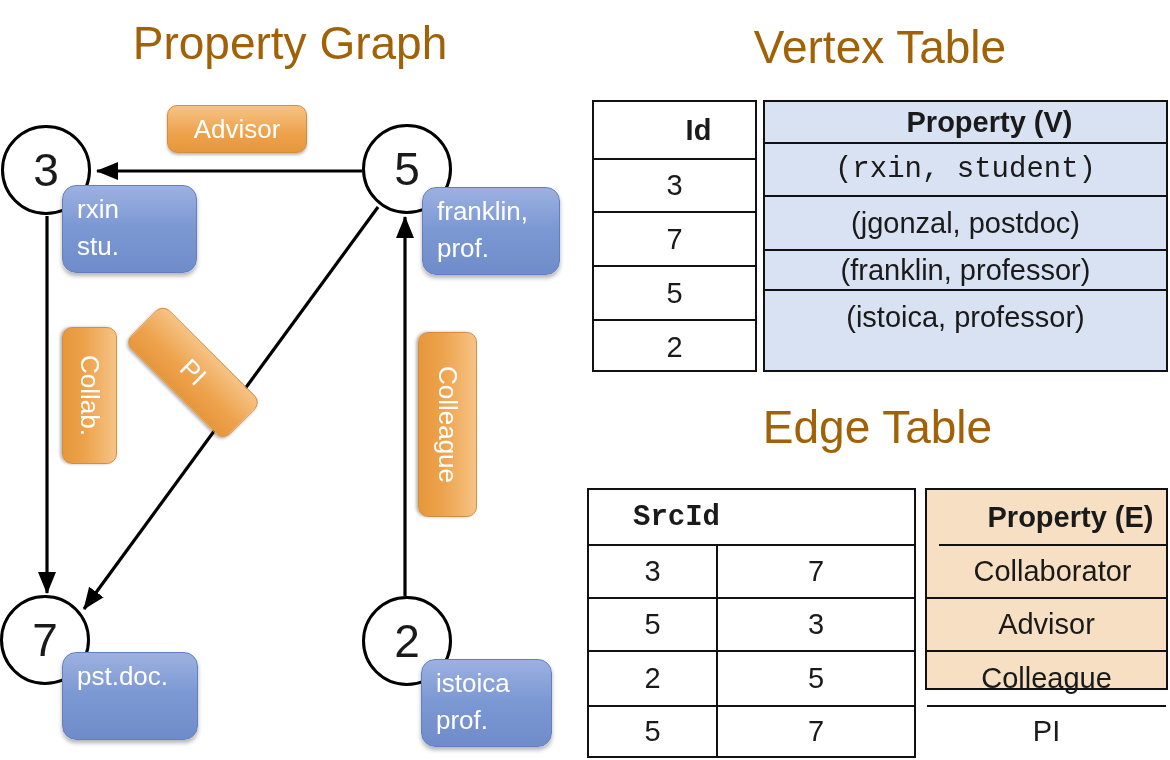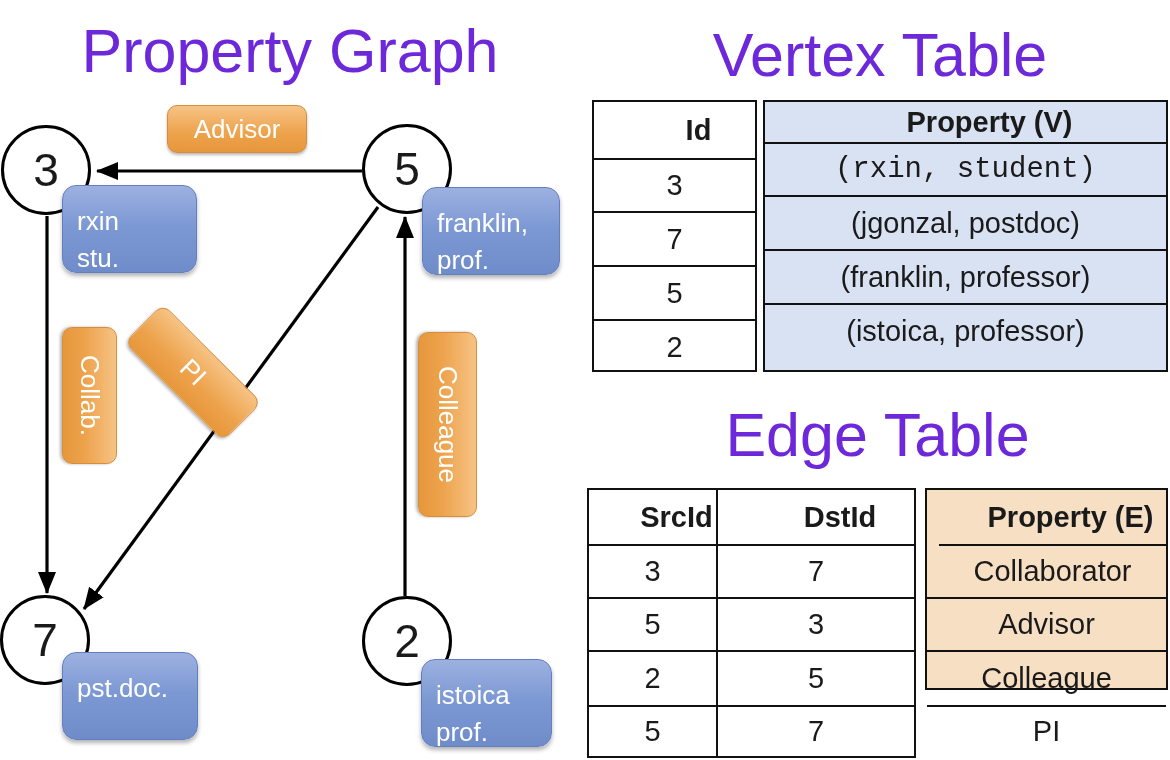--- a/index.html
+++ b/index.html
@@ -1,31 +1,31 @@
 <!DOCTYPE html>
 <html><head>
 <meta charset="utf-8">
 <style>
   html,body{margin:0;padding:0;background:#fff;}
   .canvas{position:relative;width:1170px;height:760px;background:#fff;overflow:hidden;
           font-family:"Liberation Sans",sans-serif;color:#1a1a1a;}
-  .title{position:absolute;text-align:center;font-size:61px;font-weight:300;
-         letter-spacing:0px;color:#6d28d9;white-space:nowrap;}
+  .title{position:absolute;text-align:center;font-size:46px;font-weight:300;
+         letter-spacing:0px;color:#a16207;white-space:nowrap;}
   
   .node{position:absolute;width:90px;height:90px;border:3.5px solid #000;border-radius:50%;
         background:#fff;display:flex;align-items:center;justify-content:center;
         font-size:46px;font-weight:300;z-index:2;box-sizing:border-box;}
   
   .pill{position:absolute;display:flex;align-items:center;justify-content:center;
         border-radius:10px;color:#fff;font-size:26px;z-index:3;box-sizing:border-box;
         background:linear-gradient(180deg,#f6c385 0%,#eda24b 60%,#e6973c 100%);
         border:1px solid #d78e3c;box-shadow:0 2px 3px rgba(0,0,0,0.28);}
   
   .vbox{position:absolute;border-radius:14px;color:#fff;font-size:26px;line-height:1.42;
-        padding:17px 0 0 14px;z-index:3;box-sizing:border-box;
+        padding:5px 0 0 14px;z-index:3;box-sizing:border-box;
         background:linear-gradient(180deg,#9db1e0 0%,#7d99d4 45%,#6f8cca 100%);
         border:1px solid #647fc0;box-shadow:0 3px 4px rgba(0,0,0,0.3);}
   .edges{position:absolute;left:0;top:0;z-index:1;pointer-events:none;}
   
   .tcol{position:absolute;border:2px solid #111;box-sizing:border-box;}
   .tcell{display:flex;align-items:center;justify-content:center;font-size:29px;
          border-top:2px solid #111;box-sizing:border-box;}
   .tcell:first-child{border-top:none;}
   .thead{font-weight:bold;padding-left:48px;}
   .erow{display:flex;}
@@ -94,30 +94,29 @@
     <div class="tcell" style="height:53px;">3</div>
     <div class="tcell" style="height:54px;">7</div>
     <div class="tcell" style="height:54px;">5</div>
     <div class="tcell" style="height:54px;">2</div>
   </div>
 
   <div class="tcol" style="left:763px;top:100px;width:405px;height:272px;background:#d9e2f3;">
     <div class="tcell thead" style="height:40px;">Property (V)</div>
     <div class="tcell" style="height:53px;font-family:Liberation Mono, monospace;">(rxin, student)</div>
     <div class="tcell" style="height:54px;">(jgonzal, postdoc)</div>
-    <div class="tcell" style="height:54px;">(franklin, professor)</div>
+    <div class="tcell" style="height:40px;">(franklin, professor)</div>
     <div class="tcell" style="height:54px;">(istoica, professor)</div>
   </div>
 
   <div class="title" style="left:587px;top:400px;width:581px;">Edge Table</div>
 
   <div class="tcol" style="left:587px;top:488px;width:329px;height:270px;background:#fff;">
-    <div class="erow" style="height:54px;">
+    <div class="erow" style="height:54px;font-family:Liberation Mono, monospace;">
       <div class="ecell thead" style="width:127px;">SrcId</div>
-      <div class="ecell thead right" style="width:198px;">DstId</div>
     </div>
     <div class="erow" style="height:53px;">
       <div class="ecell" style="width:127px;">3</div>
       <div class="ecell right" style="width:198px;">7</div>
     </div>
     <div class="erow" style="height:53px;">
       <div class="ecell" style="width:127px;">5</div>
       <div class="ecell right" style="width:198px;">3</div>
     </div>
     <div class="erow" style="height:55px;">

